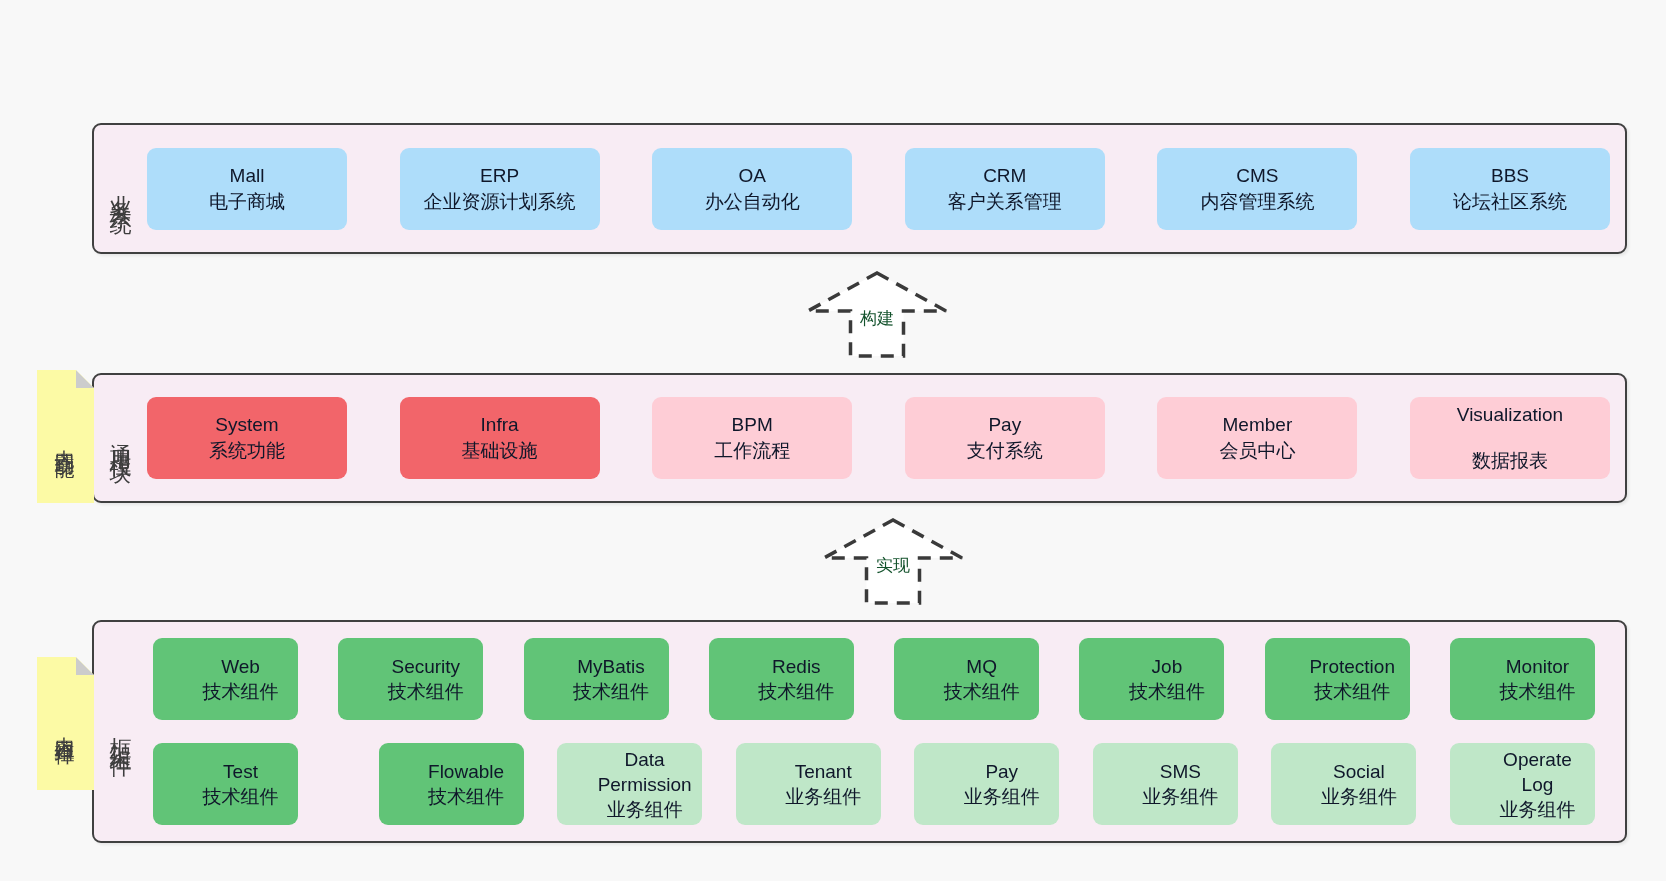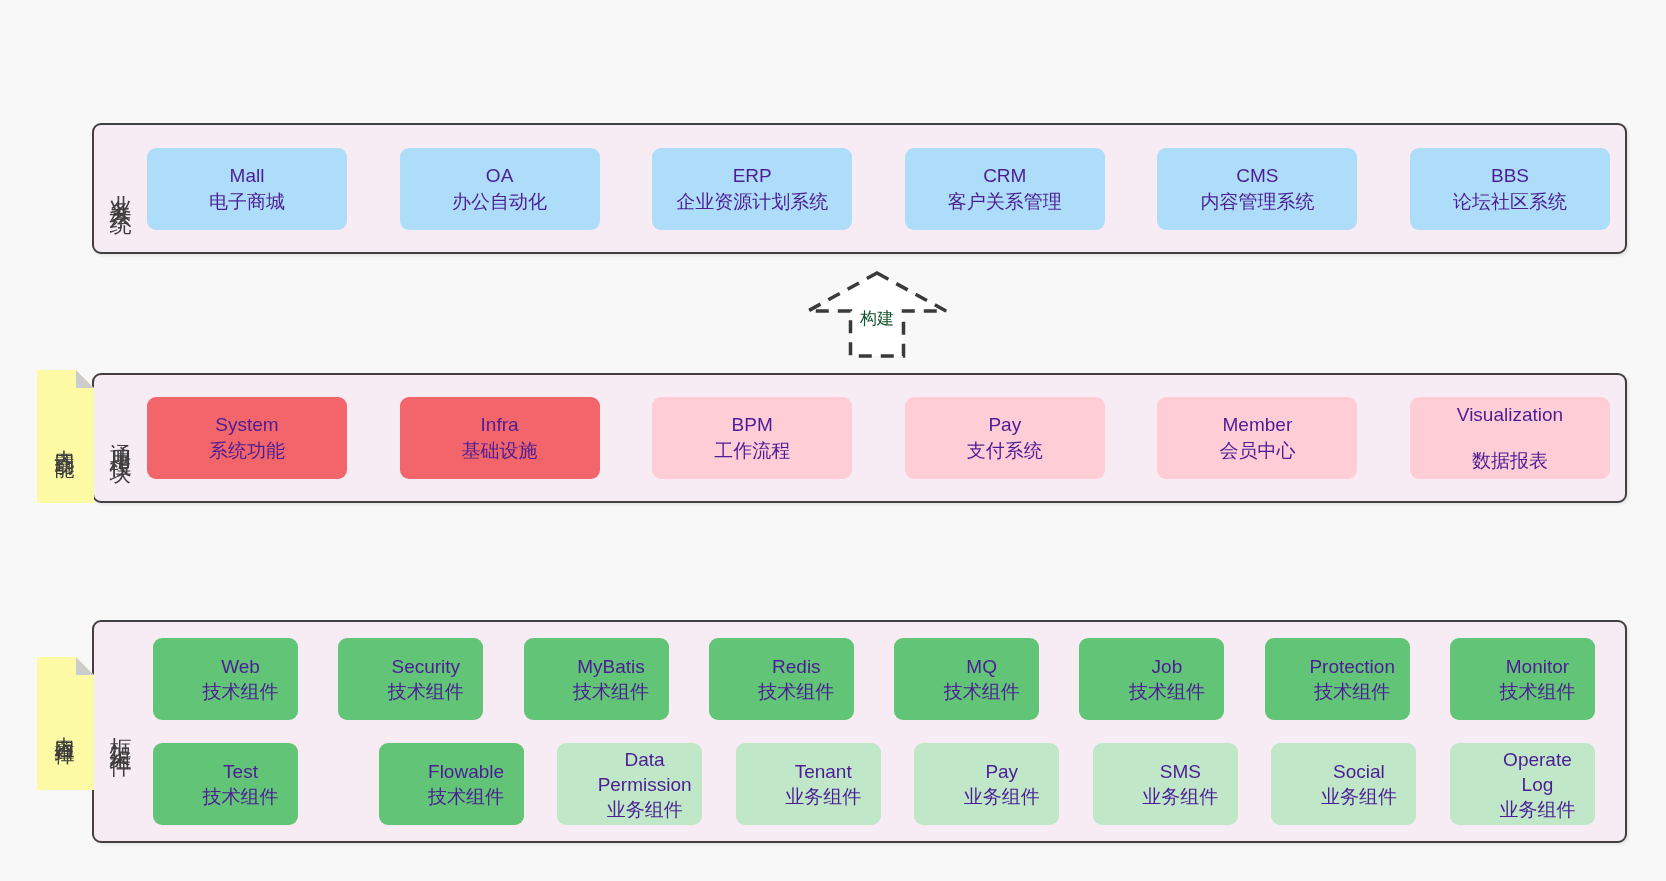--- a/index.html
+++ b/index.html
@@ -19,21 +19,21 @@
   .v-text{writing-mode:vertical-rl;text-orientation:upright;letter-spacing:6px;
           font-size:22px;color:#3d3d3d;}
 
   .box-area{flex:1;display:flex;flex-direction:column;justify-content:center;
             gap:23px;padding-right:15px;}
   .panel-bot .box-area{padding-left:6px;padding-right:30px;}
   .brow{display:flex;justify-content:space-between;}
 
   .box{height:82px;border-radius:9px;display:flex;flex-direction:column;
        align-items:center;justify-content:center;text-align:center;
-       color:#4c1d95;font-size:19px;line-height:26px;padding:0 8px;box-sizing:border-box;}
+       color:#0f172a;font-size:19px;line-height:26px;padding:0 8px;box-sizing:border-box;}
   .panel-top .box,.panel-mid .box{width:200px;}
   .panel-bot .box{width:145px;line-height:25px;padding-left:38px;}
   .box-en,.box-zh{display:block;width:100%;}
 
   
   .note{position:absolute;left:37px;width:57px;height:133px;background:#fcfaa5;z-index:3;
         display:flex;align-items:center;justify-content:center;
         clip-path:polygon(0 0,calc(100% - 18px) 0,100% 18px,100% 100%,0 100%);}
   .note-mid{top:370px;}
   .note-bot{top:657px;}
@@ -59,26 +59,26 @@
     <div class="side-label">
       <span class="v-text">业务系统</span>
     </div>
     <div class="box-area">
       <div class="brow">
           <div class="box" style="background: rgb(174, 221, 250);">
             <span class="box-en">Mall</span>
             <span class="box-zh">电子商城</span>
           </div>
           <div class="box" style="background: rgb(174, 221, 250);">
+            <span class="box-en">ERP</span>
+            <span class="box-zh">企业资源计划系统</span>
+          </div>
+          <div class="box" style="background: rgb(174, 221, 250);">
             <span class="box-en">OA</span>
             <span class="box-zh">办公自动化</span>
-          </div>
-          <div class="box" style="background: rgb(174, 221, 250);">
-            <span class="box-en">ERP</span>
-            <span class="box-zh">企业资源计划系统</span>
           </div>
           <div class="box" style="background: rgb(174, 221, 250);">
             <span class="box-en">CRM</span>
             <span class="box-zh">客户关系管理</span>
           </div>
           <div class="box" style="background: rgb(174, 221, 250);">
             <span class="box-en">CMS</span>
             <span class="box-zh">内容管理系统</span>
           </div>
           <div class="box" style="background: rgb(174, 221, 250);">
@@ -128,20 +128,26 @@
             <span class="box-zh">会员中心</span>
           </div>
           <div class="box" style="background: rgb(254, 205, 214); gap: 20px;">
             <span class="box-en">Visualization</span>
             <span class="box-zh">数据报表</span>
           </div>
         </div>
     </div>
   </section>
 
+  <div class="arrow arrow-2">
+    <svg width="142" height="88" viewBox="0 0 142 88">
+      <path d="M71 2 L140 40 L97.5 40 L97.5 85 L44.5 85 L44.5 40 L2 40 Z" fill="#ffffff" stroke="#3a3a3a" stroke-width="3.5" stroke-dasharray="13 9"></path>
+    </svg>
+    <span class="arrow-label">实现</span>
+  </div>
 
   <div class="note note-bot">
     <span class="note-fold"></span>
     <span class="note-text">内置组件</span>
   </div>
 
   <section class="panel panel-bot">
     <div class="side-label">
       <span class="v-text">框架组件</span>
     </div>

